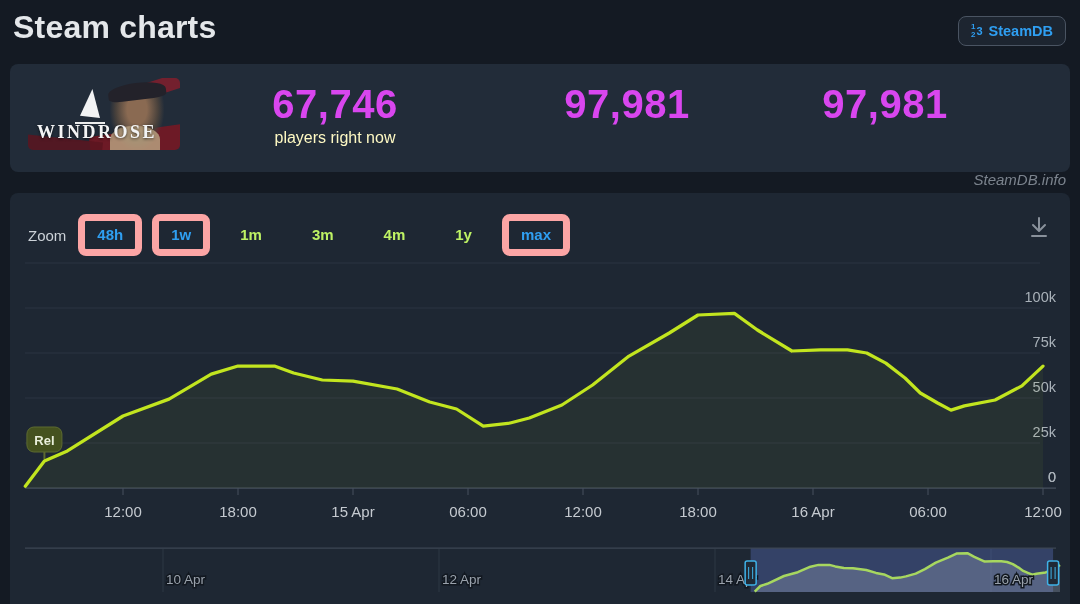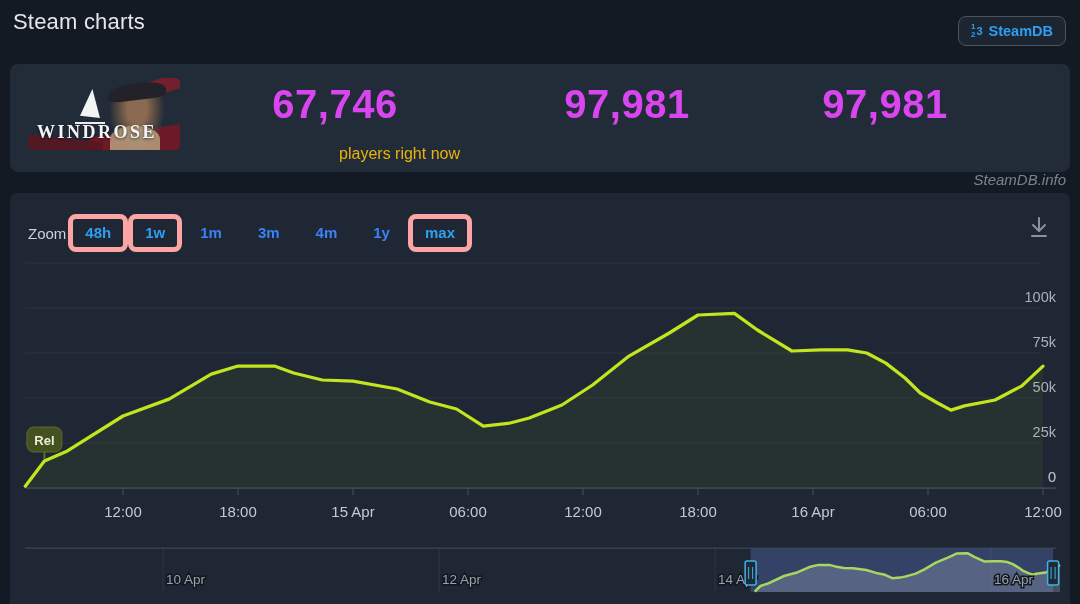--- a/index.html
+++ b/index.html
@@ -1,19 +1,19 @@
 <!DOCTYPE html>
 <html><head>
 <meta charset="utf-8">
 <style>
   html,body{margin:0;padding:0;background:#0d1117;}
   .page{position:relative;width:1080px;height:604px;background:#141a23;overflow:hidden;
         font-family:"Liberation Sans",sans-serif;-webkit-font-smoothing:antialiased;}
   
-  .hdr-title{position:absolute;left:13px;top:9px;font-size:22px;font-weight:400;color:#e4e7ea;letter-spacing:.2px;}
+  .hdr-title{position:absolute;left:13px;top:9px;font-size:32px;font-weight:700;color:#e4e7ea;letter-spacing:.2px;}
   .compare-btn{position:absolute;right:14px;top:16px;height:30px;display:flex;align-items:center;
         padding:0 12px;background:#1d2530;border:1px solid #4a5462;border-radius:8px;cursor:pointer;}
   .compare-btn .cmp-icon{display:inline-flex;align-items:center;margin-right:6px;color:#2f9ff2;}
   .cmp-col{display:flex;flex-direction:column;line-height:1;font-size:8px;font-weight:700;}
   .cmp-three{font-size:11px;font-weight:700;margin-left:1px;}
   .compare-btn .cmp-label{color:#2f9ff2;font-weight:700;font-size:14.5px;}
   
   .stats-card{position:absolute;left:10px;top:64px;width:1060px;height:108px;background:#222c39;border-radius:8px;}
   .capsule{position:absolute;left:18px;top:14px;width:152px;height:72px;border-radius:5px;overflow:hidden;
         background:linear-gradient(105deg,#91918d 0%,#7b7c7e 35%,#565革75a 0,#55565a 60%,#2e2f33 85%,#1d1e22 100%);}
@@ -23,33 +23,33 @@
   .cap-hat{position:absolute;right:14px;top:5px;width:58px;height:17px;background:#23222a;border-radius:55% 55% 25% 25%;transform:rotate(-7deg);}
   .cap-pirate{position:absolute;right:16px;top:14px;width:54px;height:58px;
         background:radial-gradient(ellipse at 50% 30%,#8a6a52 0%,#8a6a52 26%,#4a423c 55%,rgba(40,38,36,0) 72%);}
   .cap-shirt{position:absolute;right:20px;bottom:-6px;width:50px;height:30px;background:#b7a07f;border-radius:45% 45% 0 0;opacity:.85;}
   .cap-sail{position:absolute;left:52px;top:11px;width:20px;height:29px;background:#f2f3f4;clip-path:polygon(62% 0,100% 100%,0 92%);}
   .cap-hull{position:absolute;left:47px;top:44px;width:30px;height:2px;background:#eceded;}
   .cap-title{position:absolute;left:9px;bottom:7px;font-family:"Liberation Serif",serif;font-size:18px;font-weight:600;
         letter-spacing:2.5px;color:#f3f4f5;text-shadow:0 1px 3px rgba(0,0,0,.65);}
   .stat{position:absolute;top:18px;text-align:center;}
   .stat .v{font-size:40px;font-weight:700;color:#d946ef;line-height:44px;letter-spacing:.5px;}
-  .stat .l{font-size:16px;color:#eab308;margin-top:19px;text-align:right;}
+  .stat .l{font-size:16px;color:#fef9c3;margin-top:3px;}
   .stat1{left:200px;width:250px;}
   .stat2{left:495px;width:244px;}
   .stat3{left:710px;width:330px;}
   
   .watermark{position:absolute;right:14px;top:171px;font-size:15px;font-style:italic;color:#7b838d;}
   
   .chart-panel{position:absolute;left:10px;top:193px;width:1060px;height:411px;background:#1e2733;border-radius:8px 8px 0 0;}
-  .toolbar{position:absolute;left:28px;top:214px;display:flex;align-items:center;gap:0;z-index:3;}
+  .toolbar{position:absolute;left:28px;top:214px;display:flex;align-items:center;gap:10px;z-index:3;}
   .zoom-label{color:#ccd2d8;font-size:15px;margin-right:2px;}
-  .zbtn{background:transparent;border:5px solid #fca5a5;border-radius:8px;color:#2f9ff2;font-weight:700;font-size:15px;
+  .zbtn{background:transparent;border:7px solid #fca5a5;border-radius:8px;color:#2f9ff2;font-weight:700;font-size:15px;
         padding:5px 12px;font-family:inherit;cursor:pointer;line-height:18px;}
-  .zbtn.disabled{border-color:transparent;color:#3b82f6;cursor:default;padding:5px 2px;margin:0 11px;}
+  .zbtn.disabled{border-color:transparent;color:#bef264;cursor:default;padding:5px 2px;margin:0 11px;}
   .dl-btn{position:absolute;right:26px;top:213px;width:30px;height:30px;background:transparent;border:none;cursor:pointer;padding:0;z-index:3;}
   svg.chart{position:absolute;left:0;top:0;width:1080px;height:604px;font-family:"Liberation Sans",sans-serif;z-index:2;}
 </style>
 </head>
 <body>
 
 <div class="page">
 
   <div class="hdr-title">Steam charts</div>
   <button class="compare-btn">

